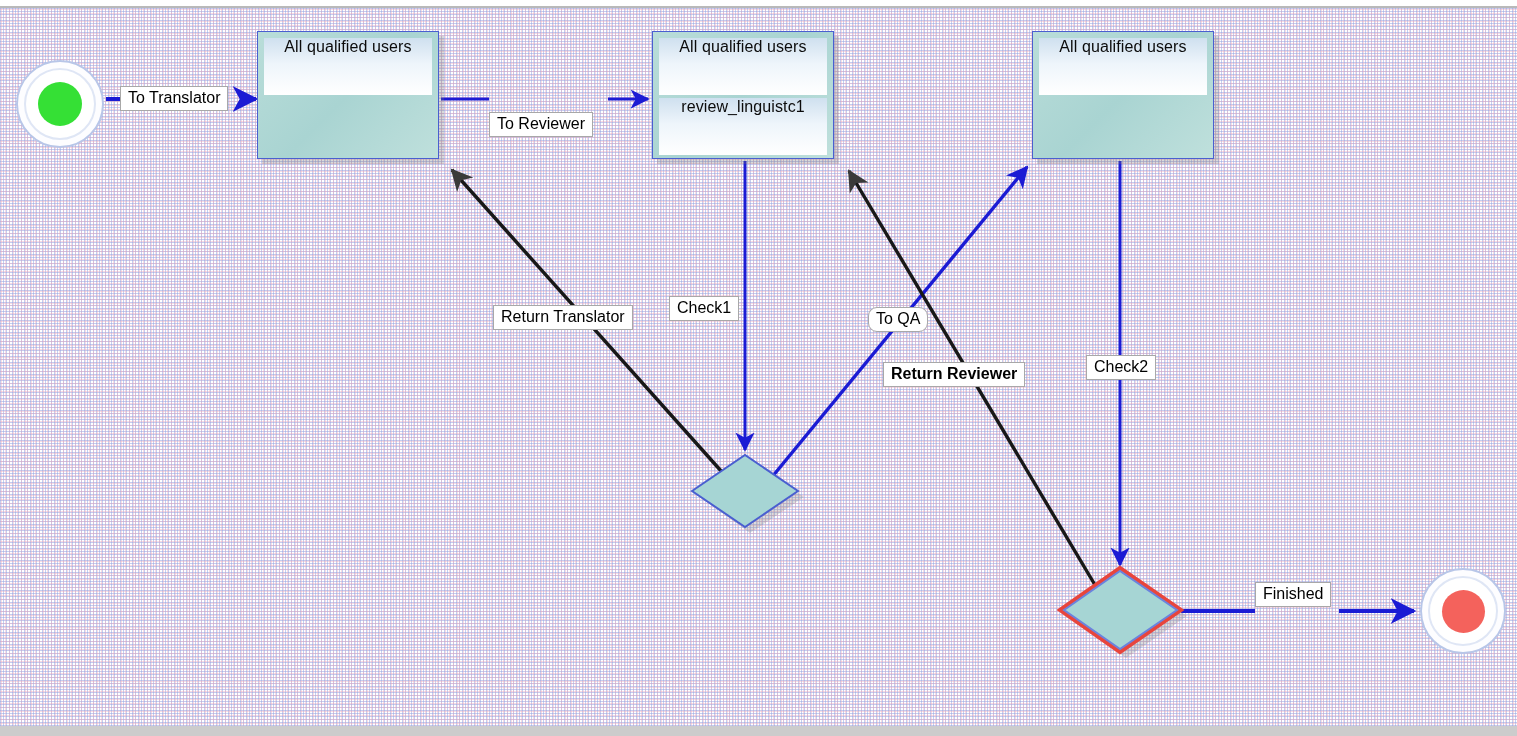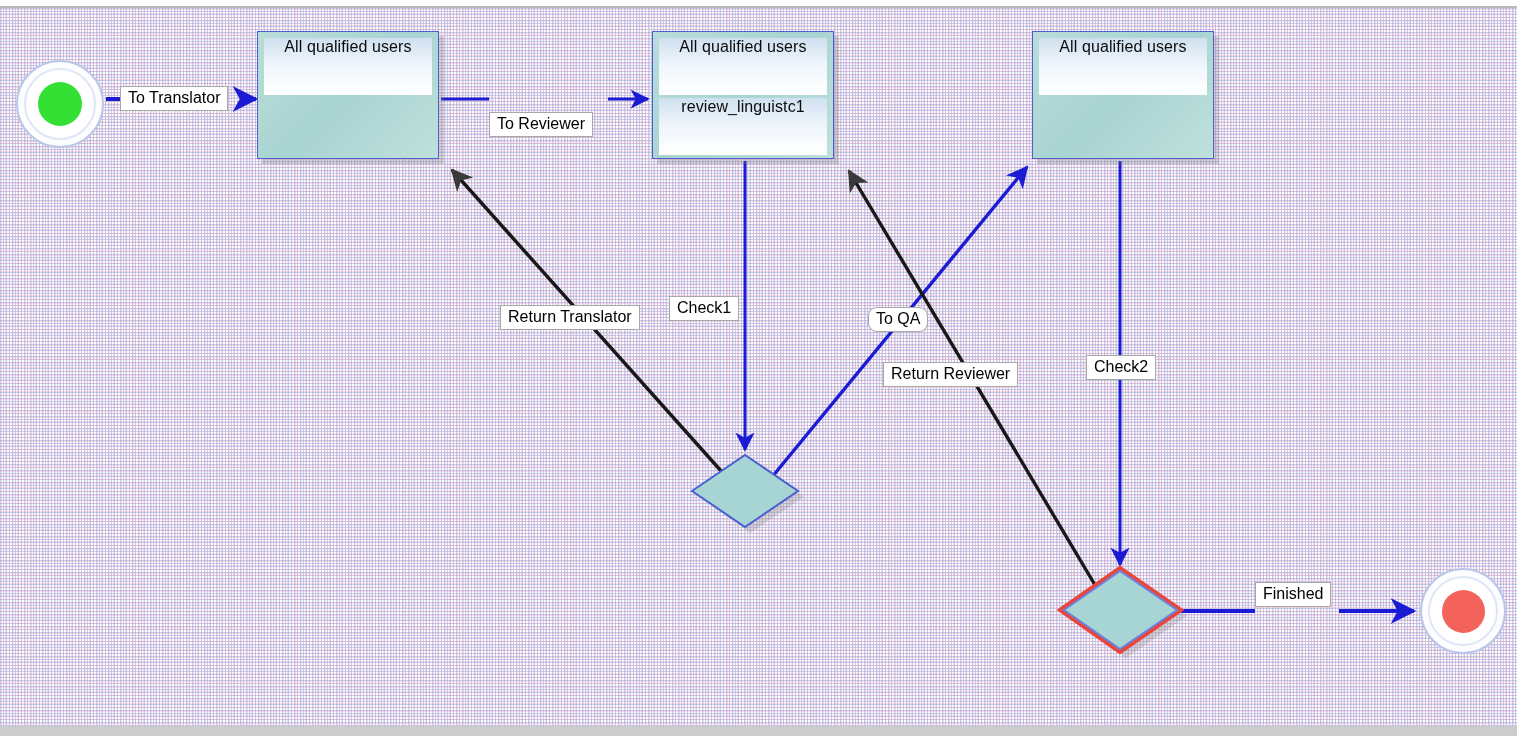--- a/index.html
+++ b/index.html
@@ -213,24 +213,24 @@
       <span>All qualified users</span>
     </div>
   </div>
 
   <div class="edge-label" style="left:120px; top:86px;">To Translator</div>
 
   <div class="edge-label" style="left:489px; top:86px;margin-top:26px;">To Reviewer</div>
 
   <div class="edge-label" style="left:669px; top:296px;">Check1</div>
 
-  <div class="edge-label" style="left:493px; top:305px;margin-left:7px;">Return Translator</div>
+  <div class="edge-label" style="left:493px; top:305px;">Return Translator</div>
 
   <div class="edge-label" style="left:868px; top:307px;border-radius:9px;">To QA</div>
 
-  <div class="edge-label" style="left:883px; top:362px;">Return Reviewer</div>
+  <div class="edge-label" style="left:883px; top:362px;font-weight:bold;">Return Reviewer</div>
 
   <div class="edge-label" style="left:1086px; top:355px;text-align:center;">Check2</div>
 
   <div class="edge-label" style="left:1255px; top:582px;">Finished</div>
 
   <div id="bottom-bar"></div>
 </div>
 
 </body></html>

